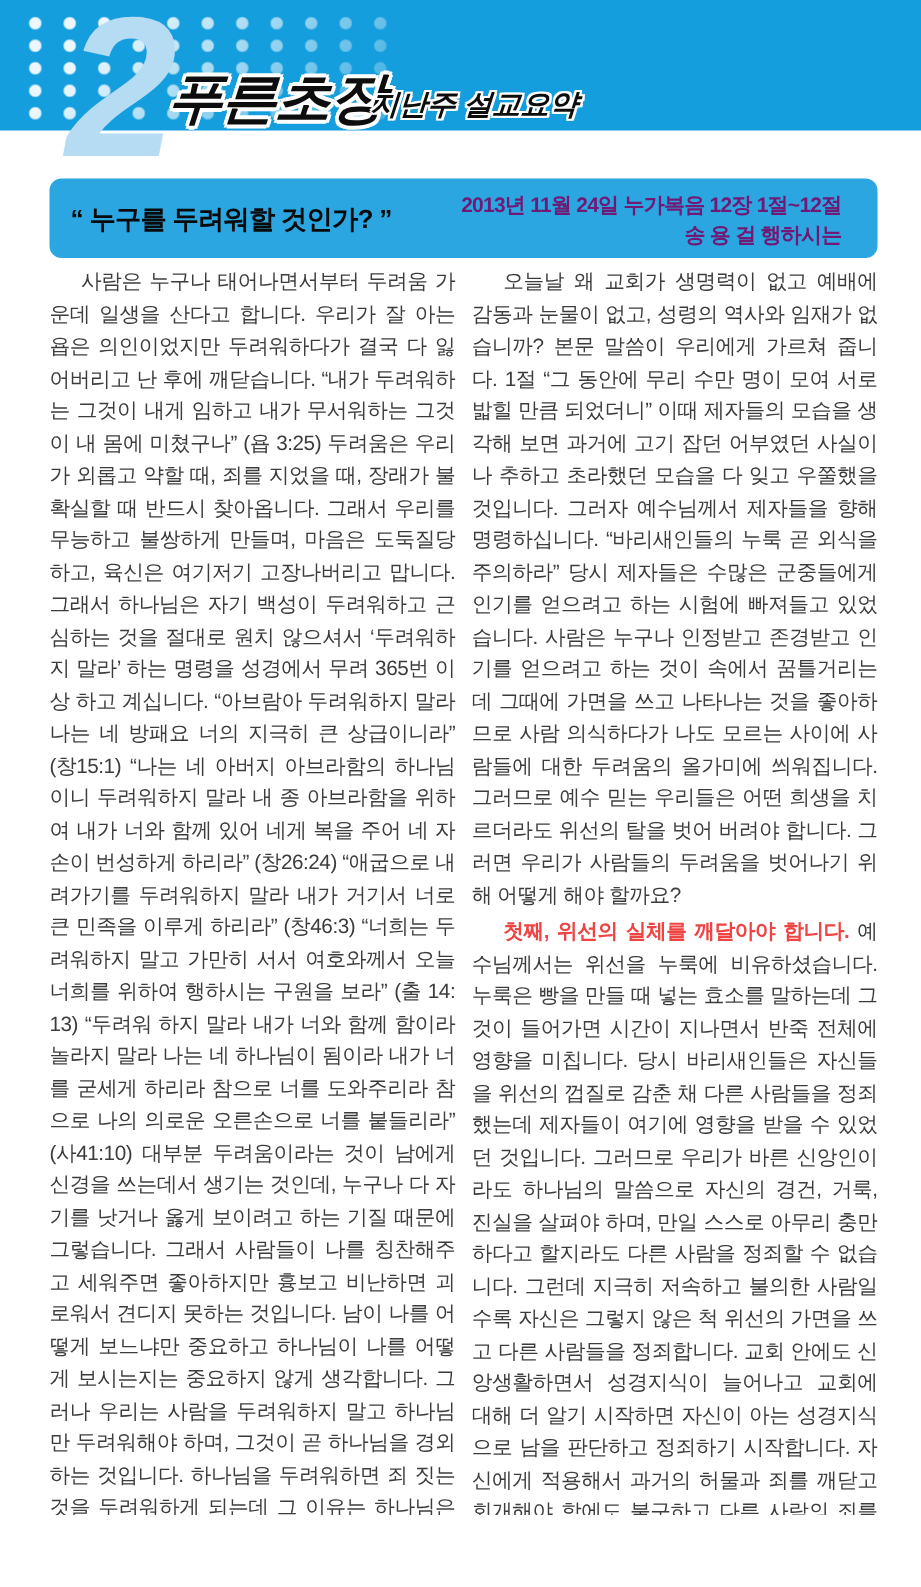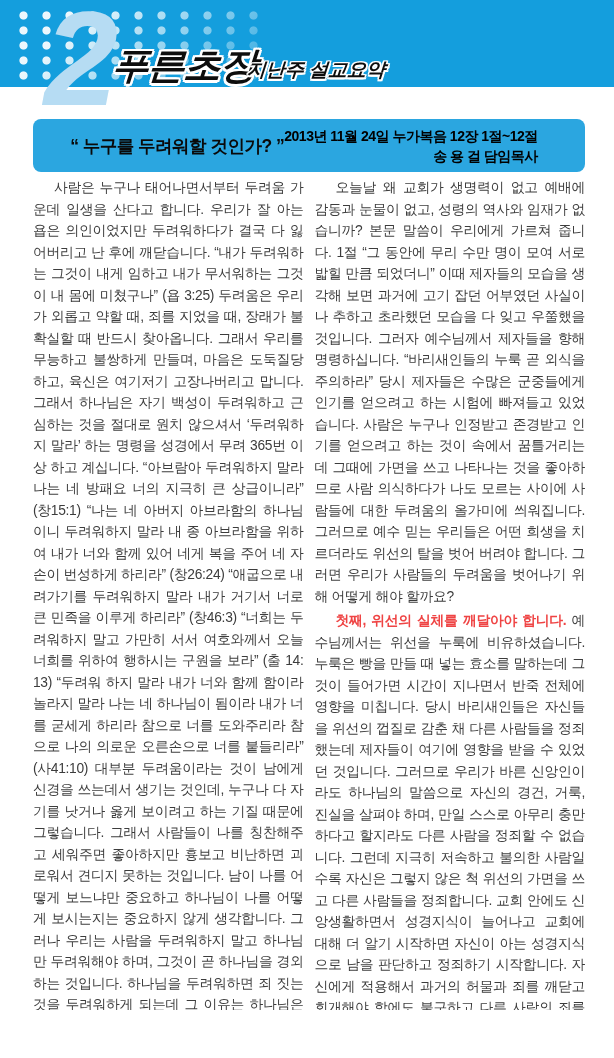--- a/index.html
+++ b/index.html
@@ -35,25 +35,25 @@
     position:absolute;top:57px;left:247px;z-index:4;
     font-size:19px;font-weight:bold;font-style:italic;color:#0d0d0d;
     transform:skewX(-4deg);
     text-shadow:-1.5px -1.5px 0 #fff,1.5px -1.5px 0 #fff,-1.5px 1.5px 0 #fff,1.5px 1.5px 0 #fff,
                 0 -1.5px 0 #fff,0 1.5px 0 #fff,-1.5px 0 0 #fff,1.5px 0 0 #fff;
   }
   
   .title-bar{
     position:absolute;top:119px;left:33px;width:552px;height:53px;
     background:#2BA6E0;border-radius:8px;
-    display:flex;justify-content:center;align-items:center;
+    display:flex;justify-content:space-between;align-items:center;
     box-sizing:border-box;padding:0 24px 0 14px;
   }
   .sermon-title{font-size:17.5px;font-weight:bold;color:#0a0a0a;letter-spacing:-0.5px;}
-  .title-bar-right{text-align:right;font-size:14px;font-weight:bold;color:#000000;line-height:20px;letter-spacing:-0.5px;}
+  .title-bar-right{text-align:right;font-size:14px;font-weight:bold;color:#701a75;line-height:20px;letter-spacing:-0.5px;}
   
   .columns{
     position:absolute;top:177px;left:33px;width:552px;height:833px;
     display:flex;gap:11px;overflow:hidden;
   }
   .col{flex:1;min-width:0;overflow:hidden;}
   .col p{
     margin:0;font-size:13.8px;line-height:21.5px;color:#3c3c3c;
     text-align:justify;word-break:break-all;text-indent:21px;
     letter-spacing:-0.3px;
@@ -77,21 +77,21 @@
   <div class="dots"></div>
 </div>
 <div class="numeral">2</div>
 <div class="masthead-title">푸른초장</div>
 <div class="masthead-subtitle">지난주 설교요약</div>
 
 <div class="title-bar">
   <div class="sermon-title">“ 누구를 두려워할 것인가? ”</div>
   <div class="title-bar-right">
     <div>2013년 11월 24일 누가복음 12장 1절~12절</div>
-    <div>송 용 걸  담임목사</div>
+    <div>송 용 걸  행하시는</div>
   </div>
 </div>
 
 <div class="columns">
   <div class="col">
     <p><b></b><span>사람은 누구나 태어나면서부터 두려움 가운데 일생을 산다고 합니다. 우리가 잘 아는 욥은 의인이었지만 두려워하다가 결국 다 잃어버리고 난 후에 깨닫습니다. “내가 두려워하는 그것이 내게 임하고 내가 무서워하는 그것이 내 몸에 미쳤구나” (욥 3:25) 두려움은 우리가 외롭고 약할 때, 죄를 지었을 때, 장래가 불확실할 때 반드시 찾아옵니다. 그래서 우리를 무능하고 불쌍하게 만들며, 마음은 도둑질당하고, 육신은 여기저기 고장나버리고 맙니다. 그래서 하나님은 자기 백성이 두려워하고 근심하는 것을 절대로 원치 않으셔서 ‘두려워하지 말라’ 하는 명령을 성경에서 무려 365번 이상 하고 계십니다. “아브람아 두려워하지 말라 나는 네 방패요 너의 지극히 큰 상급이니라” (창15:1) “나는 네 아버지 아브라함의 하나님이니 두려워하지 말라 내 종 아브라함을 위하여 내가 너와 함께 있어 네게 복을 주어 네 자손이 번성하게 하리라” (창26:24) “애굽으로 내려가기를 두려워하지 말라 내가 거기서 너로 큰 민족을 이루게 하리라” (창46:3) “너희는 두려워하지 말고 가만히 서서 여호와께서 오늘 너희를 위하여 행하시는 구원을 보라” (출 14:13) “두려워 하지 말라 내가 너와 함께 함이라 놀라지 말라 나는 네 하나님이 됨이라 내가 너를 굳세게 하리라 참으로 너를 도와주리라 참으로 나의 의로운 오른손으로 너를 붙들리라” (사41:10) 대부분 두려움이라는 것이 남에게 신경을 쓰는데서 생기는 것인데, 누구나 다 자기를 낫거나 옳게 보이려고 하는 기질 때문에 그렇습니다. 그래서 사람들이 나를 칭찬해주고 세워주면 좋아하지만 흉보고 비난하면 괴로워서 견디지 못하는 것입니다. 남이 나를 어떻게 보느냐만 중요하고 하나님이 나를 어떻게 보시는지는 중요하지 않게 생각합니다. 그러나 우리는 사람을 두려워하지 말고 하나님만 두려워해야 하며, 그것이 곧 하나님을 경외하는 것입니다. 하나님을 두려워하면 죄 짓는 것을 두려워하게 되는데 그 이유는 하나님은 불꽃같은 눈으로 모든 것을 보시기 때문입니다. 그러면 왜 우리는 사람을 두려워하고 하나님을 의식하지 않고 두려워하지 않는 것일까요? 그 이유는 위선이라는 가면 때문입니다. 위선자는 자기의 진정한 모습을 감추고 남들이 알아주고 인정해주는 모습으로 분장해서 남에게 나타나는 사람입니다. 위선자들은 자신들이 가장하고 있음을 잘 알고 있기 때문에 신앙생활이나 교회생활도 단지 천박한 가짜 무도회가 될 수밖에 없습니다.</span></p>
   </div>
   <div class="col">
     <p><b></b><span>오늘날 왜 교회가 생명력이 없고 예배에 감동과 눈물이 없고, 성령의 역사와 임재가 없습니까? 본문 말씀이 우리에게 가르쳐 줍니다. 1절 “그 동안에 무리 수만 명이 모여 서로 밟힐 만큼 되었더니” 이때 제자들의 모습을 생각해 보면 과거에 고기 잡던 어부였던 사실이나 추하고 초라했던 모습을 다 잊고 우쭐했을 것입니다. 그러자 예수님께서 제자들을 향해 명령하십니다. “바리새인들의 누룩 곧 외식을 주의하라” 당시 제자들은 수많은 군중들에게 인기를 얻으려고 하는 시험에 빠져들고 있었습니다. 사람은 누구나 인정받고 존경받고 인기를 얻으려고 하는 것이 속에서 꿈틀거리는데 그때에 가면을 쓰고 나타나는 것을 좋아하므로 사람 의식하다가 나도 모르는 사이에 사람들에 대한 두려움의 올가미에 씌워집니다. 그러므로 예수 믿는 우리들은 어떤 희생을 치르더라도 위선의 탈을 벗어 버려야 합니다. 그러면 우리가 사람들의 두려움을 벗어나기 위해 어떻게 해야 할까요?</span></p>
     <p class="spaced"><b>첫째, 위선의 실체를 깨달아야 합니다.</b><span> 예수님께서는 위선을 누룩에 비유하셨습니다. 누룩은 빵을 만들 때 넣는 효소를 말하는데 그것이 들어가면 시간이 지나면서 반죽 전체에 영향을 미칩니다. 당시 바리새인들은 자신들을 위선의 껍질로 감춘 채 다른 사람들을 정죄했는데 제자들이 여기에 영향을 받을 수 있었던 것입니다. 그러므로 우리가 바른 신앙인이라도 하나님의 말씀으로 자신의 경건, 거룩, 진실을 살펴야 하며, 만일 스스로 아무리 충만하다고 할지라도 다른 사람을 정죄할 수 없습니다. 그런데 지극히 저속하고 불의한 사람일수록 자신은 그렇지 않은 척 위선의 가면을 쓰고 다른 사람들을 정죄합니다. 교회 안에도 신앙생활하면서 성경지식이 늘어나고 교회에 대해 더 알기 시작하면 자신이 아는 성경지식으로 남을 판단하고 정죄하기 시작합니다. 자신에게 적용해서 과거의 허물과 죄를 깨닫고 회개해야 함에도 불구하고 다른 사람의 죄를 지적합니다. 이러한 위선은 누룩과 같아서 은밀하고 빠르게 퍼지게 되고, 개인의 전인격에 감염돼서 단체나 교회까지 생명 없는 냉랭한 공동체로 만들어 버립니다.</span></p>

